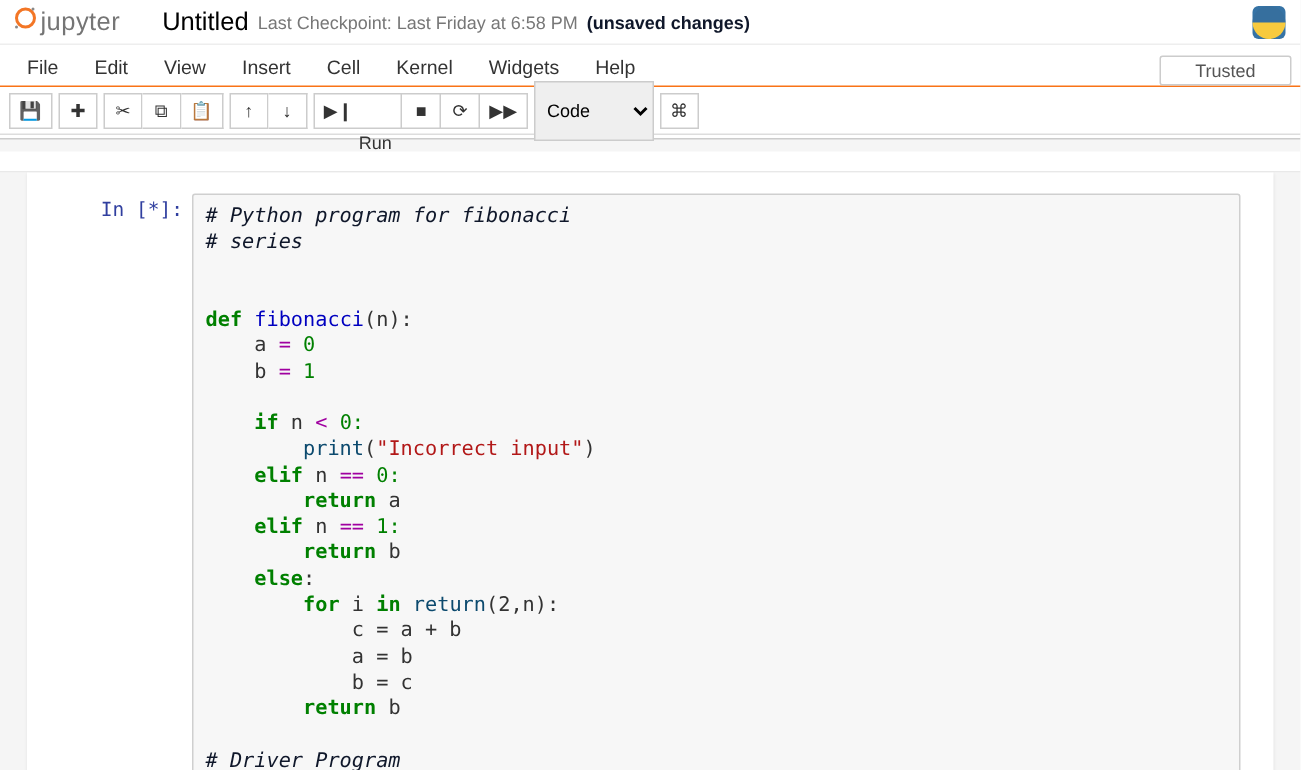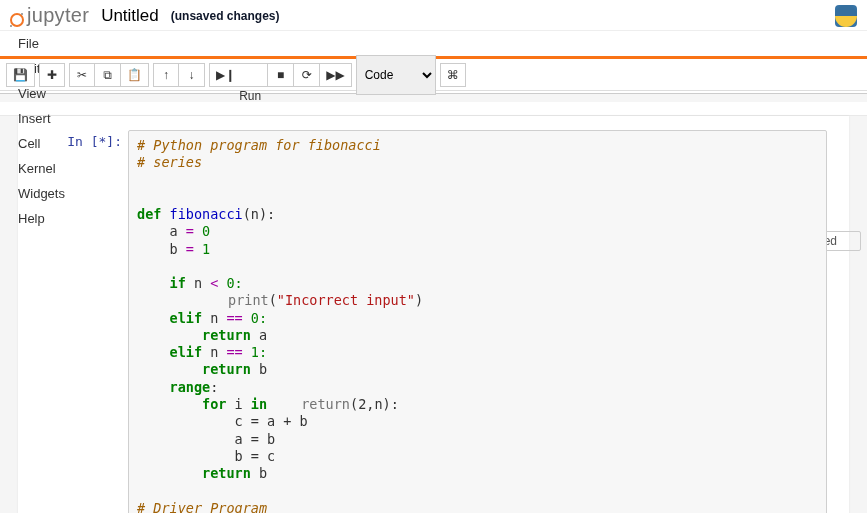--- a/index.html
+++ b/index.html
@@ -12,24 +12,24 @@
   }
   
   .header {
     padding: 4px 10px 3px 10px;
     display: flex;
     align-items: center;
     border-bottom: 1px solid #eee;
   }
   .jupyter-logo {
     display: flex;
-    align-items: flex-end;
-    font-size: 20px;
+    align-items: flex-start;
+    font-size: 17px;
     color: #757575;
-    margin-right: 12px;
+    margin-right: 28px;
     letter-spacing: 0.3px;
   }
   .jupyter-logo .orb {
     width: 14px; height: 14px;
     border: 2px solid #f37626;
     border-radius: 50%;
     margin-right: 3px;
     position: relative;
   }
   .jupyter-logo .orb::before, .jupyter-logo .orb::after {
@@ -48,25 +48,24 @@
     position:relative;
   }
   .kernel-logo::before, .kernel-logo::after {
     content:""; position:absolute; width:22px; height:11px; border-radius:11px 11px 0 0;
   }
   .kernel-logo::before { top:0; background:#366f9e; }
   .kernel-logo::after { bottom:0; background:#f7ca3e; border-radius:0 0 11px 11px;}
 
   
   .menubar {
-    display:flex; align-items:flex-start;
+    display:flex; align-items:flex-end;
     padding: 0 6px;
-    border-bottom:3px solid #f97316;
+    border-bottom:1px solid #f97316;
     height: 28px;
-    flex-direction: column;
   }
   .menu-item {
     padding: 5px 12px;
     font-size: 13px;
     color:#333;
     cursor:default;
   }
   .trusted {
     margin-left:auto;
     border:1px solid #ccc;
@@ -136,37 +135,38 @@
     background:#f7f7f7;
     border:1px solid #cfcfcf;
     border-radius:2px;
     padding: 6px 8px;
     font-family: "DejaVu Sans Mono", Menlo, Consolas, monospace;
     font-size: 13.5px;
     line-height: 1.28;
     margin-right: 22px;
     white-space: pre;
   }
-  .c-comment { color:#a16207; font-style:italic; }
+  .c-comment { color:#0f172a; font-style:italic; }
   .c-kw { color:#008000; font-weight:bold; }
   .c-fn { color:#0000c0; }
   .c-num { color:#008000; }
   .c-op { color:#a000a0; }
   .c-str { color:#b21818; }
-  .c-builtin { color:#737373;margin-left:26px; }
+  .c-builtin { color:#0c4a6e; }
 </style>
 </head>
 <body>
 
 <div class="header">
   <div class="jupyter-logo">
     <span class="orb"></span>
     <span>jupyter</span>
   </div>
   <span class="title">Untitled</span>
+  <span class="checkpoint">Last Checkpoint: Last Friday at 6:58 PM</span>
   <span class="checkpoint unsaved">(unsaved changes)</span>
   <div class="spacer"></div>
   <div class="kernel-logo"></div>
 </div>
 
 <div class="menubar">
   <div class="menu-item">File</div>
   <div class="menu-item">Edit</div>
   <div class="menu-item">View</div>
   <div class="menu-item">Insert</div>
@@ -245,21 +245,21 @@
 <span class="c-kw">def</span> <span class="c-fn">fibonacci</span><span>(n):</span>
     <span>a </span><span class="c-op">=</span><span class="c-num"> 0</span>
     <span>b </span><span class="c-op">=</span><span class="c-num"> 1</span>
 
     <span class="c-kw">if</span><span> n </span><span class="c-op">&lt;</span><span class="c-num"> 0:</span>
         <span class="c-builtin">print</span>(<span class="c-str">"Incorrect input"</span>)
     <span class="c-kw">elif</span><span> n </span><span class="c-op">==</span><span class="c-num"> 0:</span>
         <span class="c-kw">return</span><span> a</span>
     <span class="c-kw">elif</span><span> n </span><span class="c-op">==</span><span class="c-num"> 1:</span>
         <span class="c-kw">return</span><span> b</span>
-    <span class="c-kw">range</span><span>:</span>
+    <span class="c-kw">else</span><span>:</span>
         <span class="c-kw">for</span><span> i </span><span class="c-kw">in</span> <span class="c-builtin">return</span><span>(2,n):</span>
             <span>c = a + b</span>
             <span>a = b</span>
             <span>b = c</span>
         <span class="c-kw">return</span><span> b</span>
 
 <span class="c-comment"># Driver Program</span>
 
  (())
 </div>

